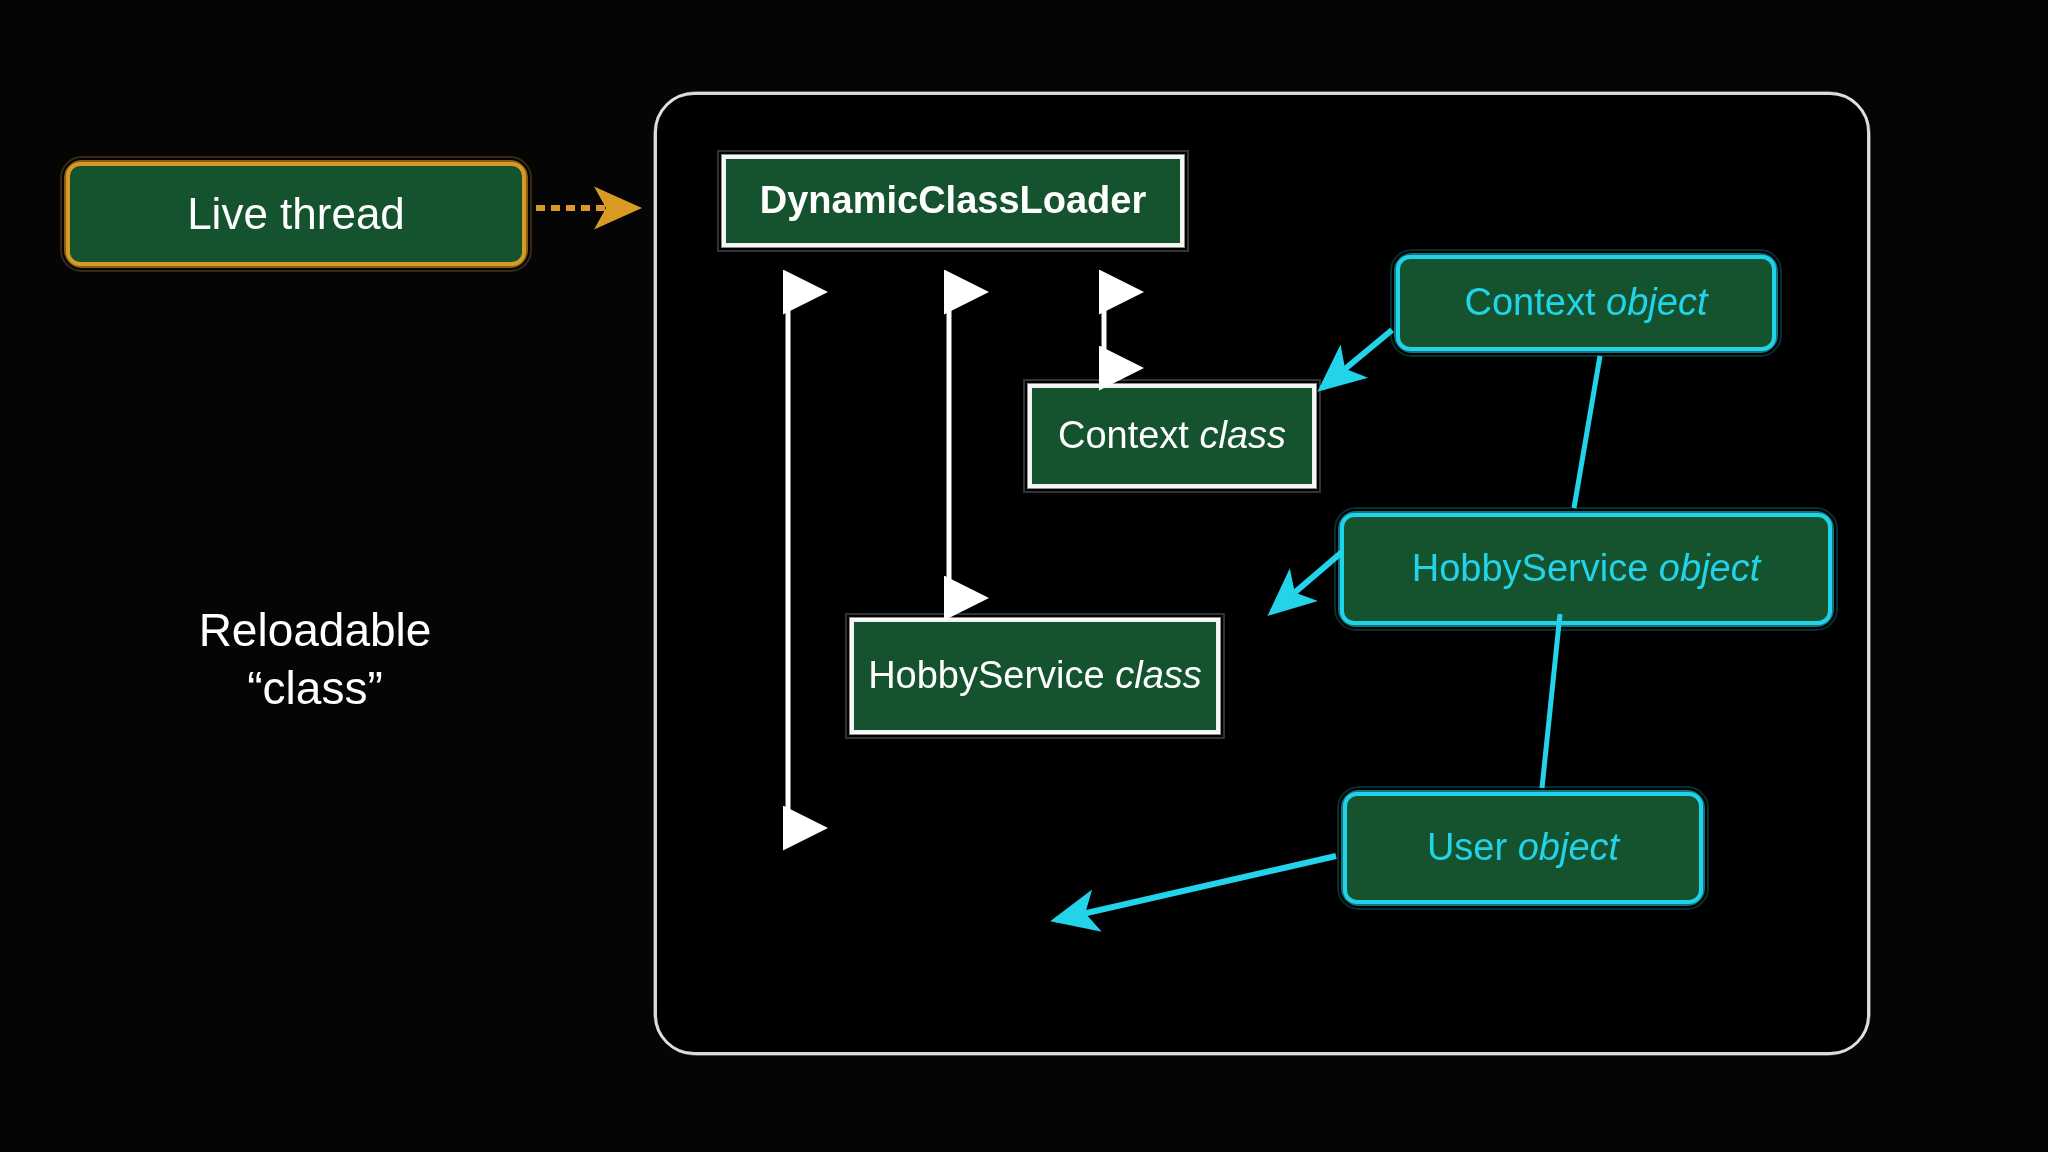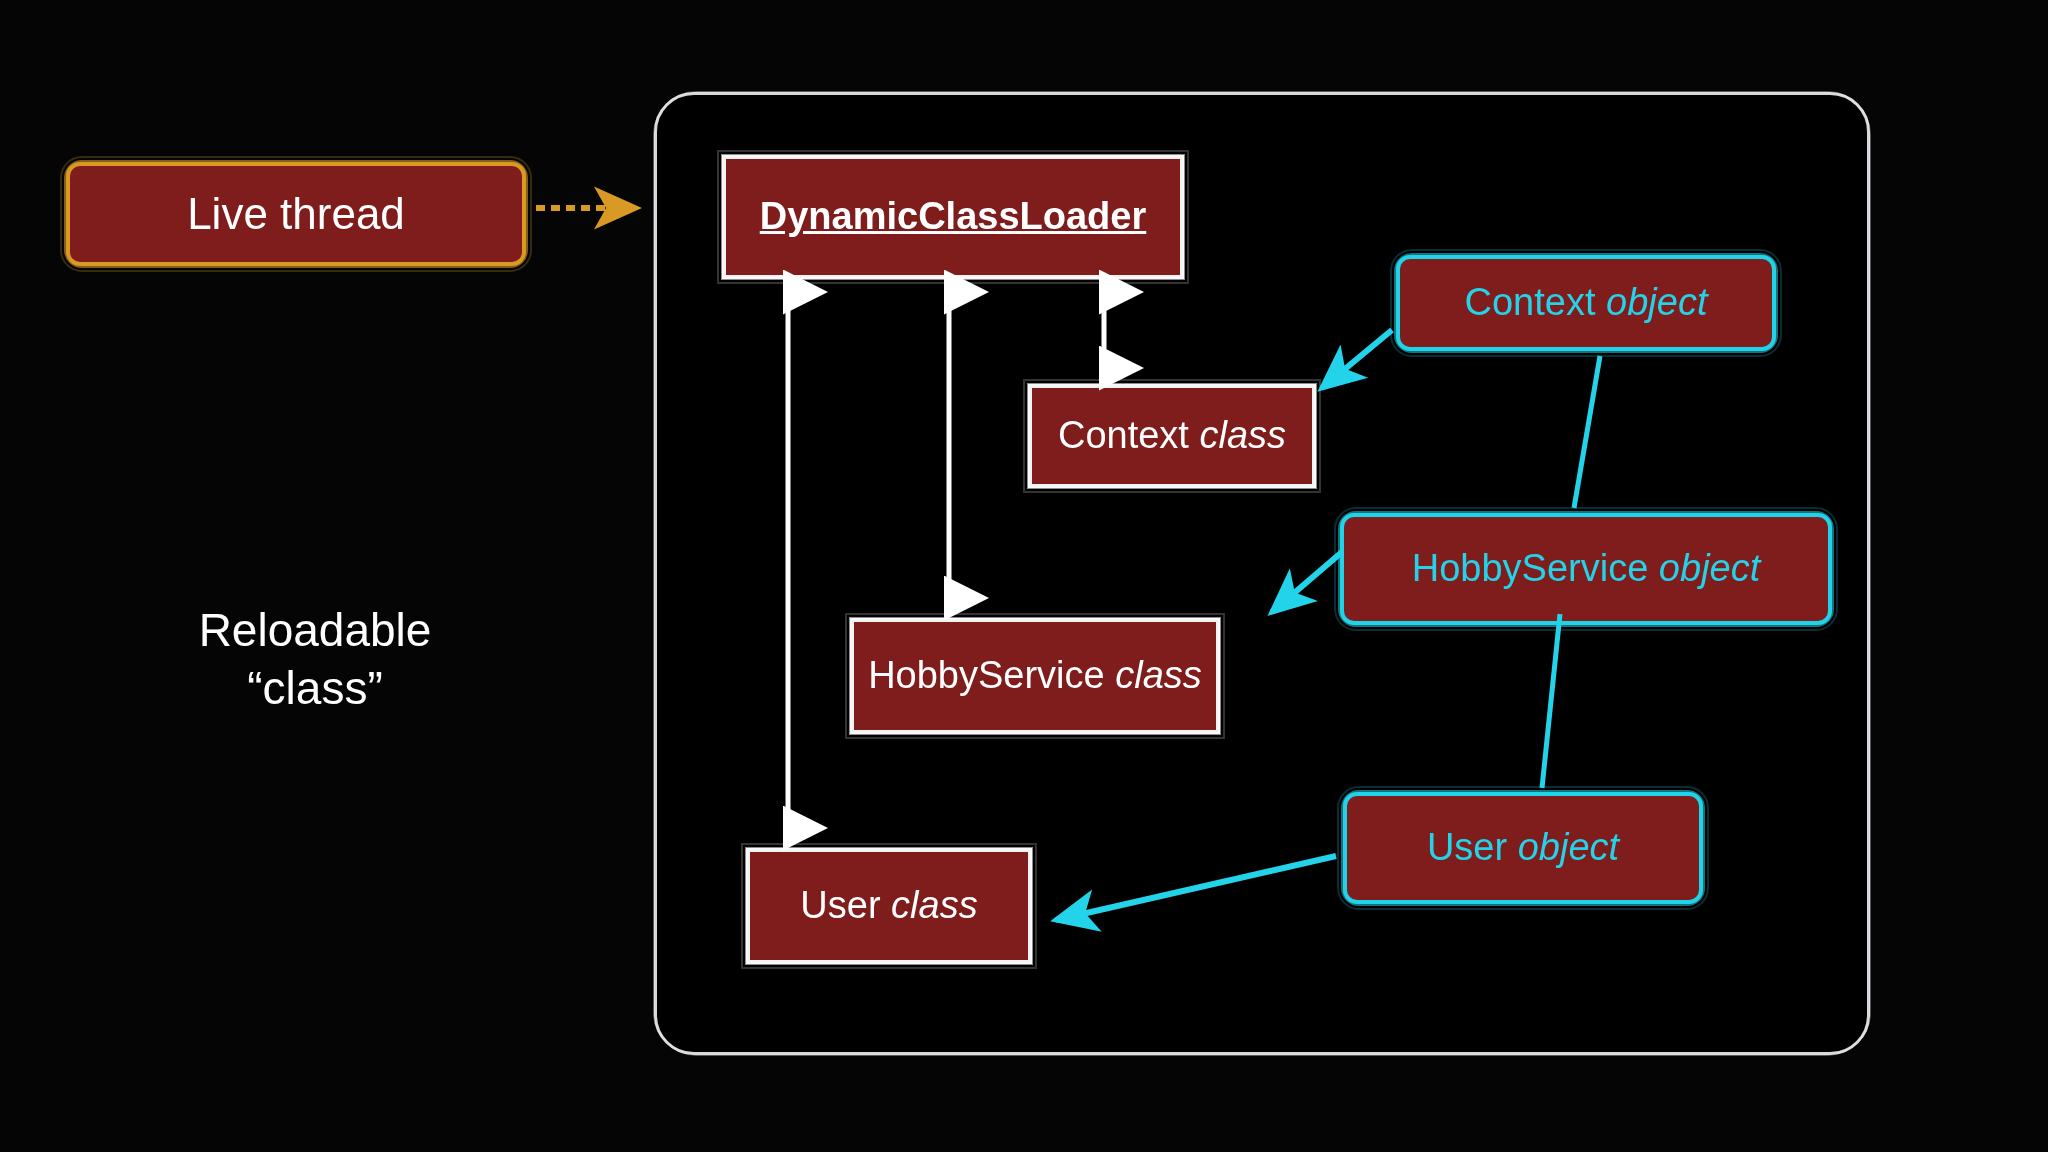--- a/index.html
+++ b/index.html
@@ -2,21 +2,21 @@
 <html><head>
 <meta charset="utf-8">
 <style>
   html,body{margin:0;padding:0;background:#000;}
   body{width:2048px;height:1152px;overflow:hidden;
        font-family:"Liberation Sans","DejaVu Sans",sans-serif;}
   #stage{position:relative;width:2048px;height:1152px;background:#050505;}
 
   .box{position:absolute;box-sizing:border-box;display:flex;
        align-items:center;justify-content:center;text-align:center;
-       background:#7f1d1d;}
+       background:#14532d;}
   .box .lbl{position:relative;z-index:3;line-height:1.1;white-space:nowrap;}
   .box .lbl em{font-style:italic;}
 
   
   .white-box{border:4px solid #f2f2f2;color:#fff;}
   .white-box::before{content:"";position:absolute;inset:-5px;
       border:3px solid rgba(255,255,255,.55);pointer-events:none;}
   .white-box::after{content:"";position:absolute;inset:-9px;
       border:2px solid rgba(255,255,255,.20);pointer-events:none;}
 
@@ -54,43 +54,38 @@
 
   <div class="box orange-box" style="left:66px;top:162px;width:460px;height:104px;">
     <span class="lbl" style="font-size:44px;">Live thread</span>
   </div>
 
   <div id="side-label" style="left:150px;top:570px;width:330px;font-size:46px;margin-top:32px;">
     <div>Reloadable</div>
     <div>“class”</div>
   </div>
 
-  <div class="box white-box" style="left:722px;top:155px;width:462px;height:124px;text-decoration:underline;">
+  <div class="box white-box" style="left:722px;top:155px;width:462px;height:92px;">
     <span class="lbl" style="font-size:38px;font-weight:bold;">
       <span>DynamicClassLoader</span>
     </span>
   </div>
 
   <div class="box white-box" style="left:1028px;top:384px;width:288px;height:104px;">
     <span class="lbl" style="font-size:38px;">
       <span>Context</span>&nbsp;<em>class</em>
     </span>
   </div>
 
   <div class="box white-box" style="left:850px;top:618px;width:370px;height:116px;">
     <span class="lbl" style="font-size:38px;">
       <span>HobbyService</span>&nbsp;<em>class</em>
     </span>
   </div>
 
-  <div class="box white-box" style="left:746px;top:848px;width:286px;height:116px;">
-    <span class="lbl" style="font-size:38px;">
-      <span>User</span>&nbsp;<em>class</em>
-    </span>
-  </div>
 
   <div class="box cyan-box" style="left:1396px;top:255px;width:380px;height:96px;">
     <span class="lbl" style="font-size:38px;">
       <span>Context</span>&nbsp;<em>object</em>
     </span>
   </div>
 
   <div class="box cyan-box" style="left:1340px;top:513px;width:492px;height:112px;">
     <span class="lbl" style="font-size:38px;">
       <span>HobbyService</span>&nbsp;<em>object</em>

